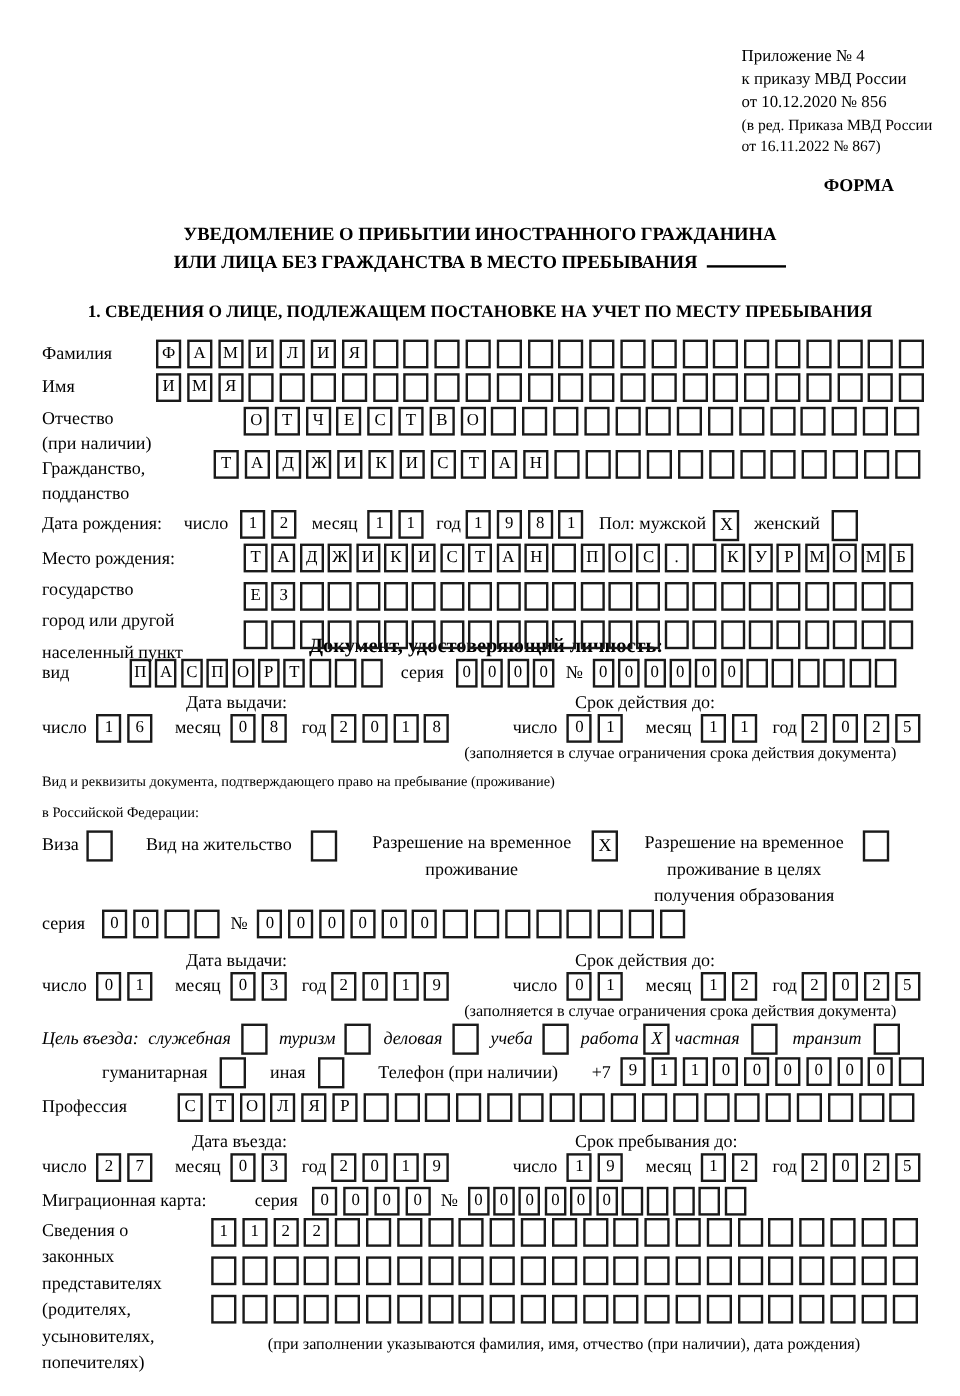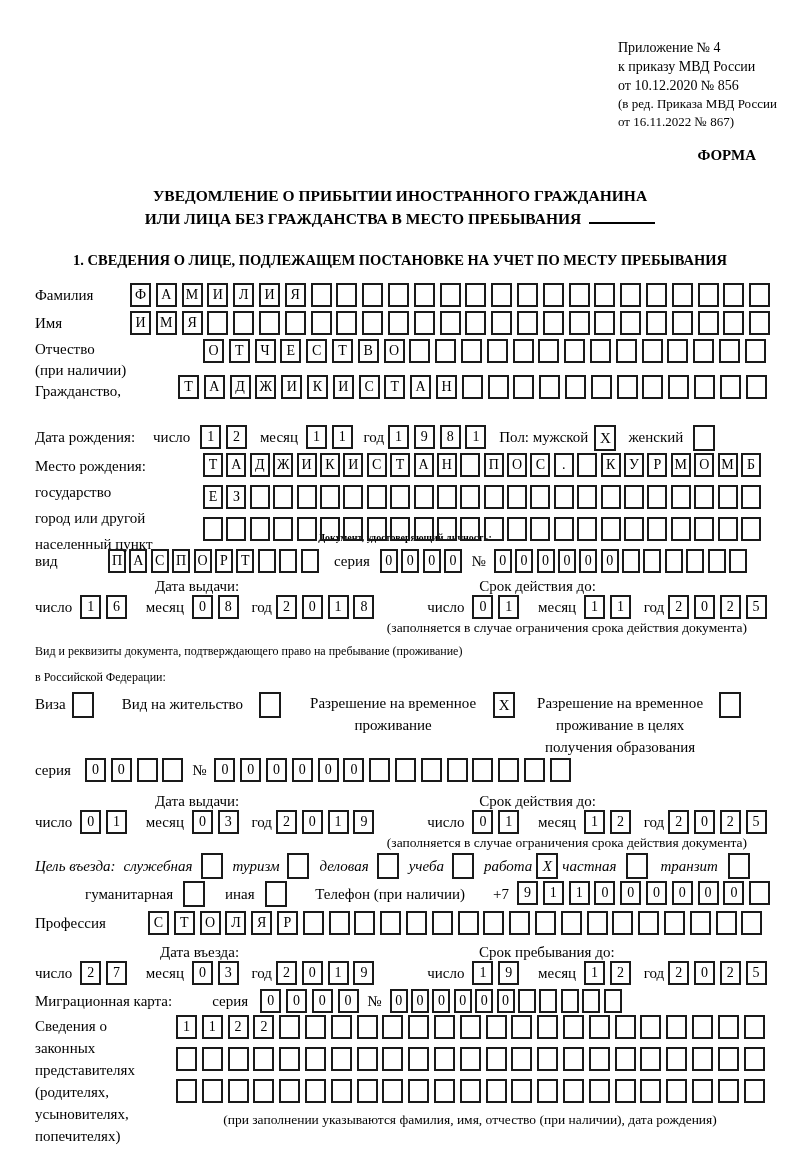--- a/index.html
+++ b/index.html
@@ -2,21 +2,21 @@
 <html><head>
 <meta charset="utf-8">
 <style>
   *{box-sizing:border-box;}
   html,body{margin:0;padding:0;background:#ffffff;}
   body{width:800px;height:1163px;font-family:"Liberation Serif","DejaVu Serif",serif;color:#000;}
   .page{position:relative;width:800px;height:1163px;overflow:hidden;background:#fff;}
 
   .appendix{margin:38px 0 0 618px;font-size:14px;line-height:19px;white-space:nowrap;}
   .appendix .small{font-size:13px;line-height:18px;}
-  .forma{margin:16px 44px 0 0;text-align:right;font-weight:bold;font-size:15px;}
+  .forma{margin:16px 55px 0 0;text-align:right;font-weight:bold;font-size:15px;}
 
   .title{margin-top:20px;text-align:center;font-weight:bold;font-size:15.5px;line-height:23px;}
   .blank-line{display:inline-block;width:66px;border-bottom:2px solid #000;height:13px;margin-left:8px;}
 
   .sec1{margin-top:22px;text-align:center;font-weight:bold;font-size:14.5px;}
 
   .form{padding:0 25px 0 35px;font-size:15px;}
   .frow{display:flex;align-items:flex-start;}
   .lb{font-size:15px;line-height:24px;white-space:nowrap;flex:none;}
 
@@ -28,21 +28,21 @@
   .box{display:inline-flex;width:22px;height:26px;border:2px solid #1a1a1a;align-items:center;
        justify-content:center;font-size:15px;flex:none;}
 
   .dual{position:relative;height:86px;margin-top:4px;}
   .dual .labels .lb{display:block;line-height:21px;}
   .abs{position:absolute;}
 
   .bp-block{position:relative;height:76px;margin-top:2px;}
   .bp-block .labels .lb{display:block;line-height:25px;padding-top:1px;}
 
-  .doc-heading{margin-top:0;text-align:center;font-weight:bold;font-size:10px;line-height:18px;}
+  .doc-heading{margin-top:0;text-align:center;font-weight:bold;font-size:17px;line-height:18px;}
   .hdr-row{display:flex;font-size:15px;line-height:18px;}
   .note-r{text-align:right;font-size:13.5px;line-height:17px;padding-right:28px;}
   .para{font-size:12px;line-height:18px;}
 
   .opt-label{display:flex;flex-direction:column;text-align:center;font-size:15px;line-height:22px;flex:none;}
   .legal-block{position:relative;height:96px;margin-top:2px;}
   .legal-block .labels .lb{display:block;line-height:22px;}
   .caption{padding-left:130px;text-align:center;font-size:13.5px;line-height:18px;}
   .sp{flex:none;}
 </style>
@@ -132,20 +132,21 @@
           <span class="cell"></span>
           <span class="cell"></span>
         </span>
     </div>
 
     <div class="dual">
       <div class="labels">
         <span class="lb">Отчество</span>
         <span class="lb">(при наличии)</span>
         <span class="lb">Гражданство,</span>
+        <span class="lb">подданство</span>
       </div>
       <span class="cells abs" style="left:168px;top:0;">
           <span class="cell">О</span>
           <span class="cell">Т</span>
           <span class="cell">Ч</span>
           <span class="cell">Е</span>
           <span class="cell">С</span>
           <span class="cell">Т</span>
           <span class="cell">В</span>
           <span class="cell">О</span>

